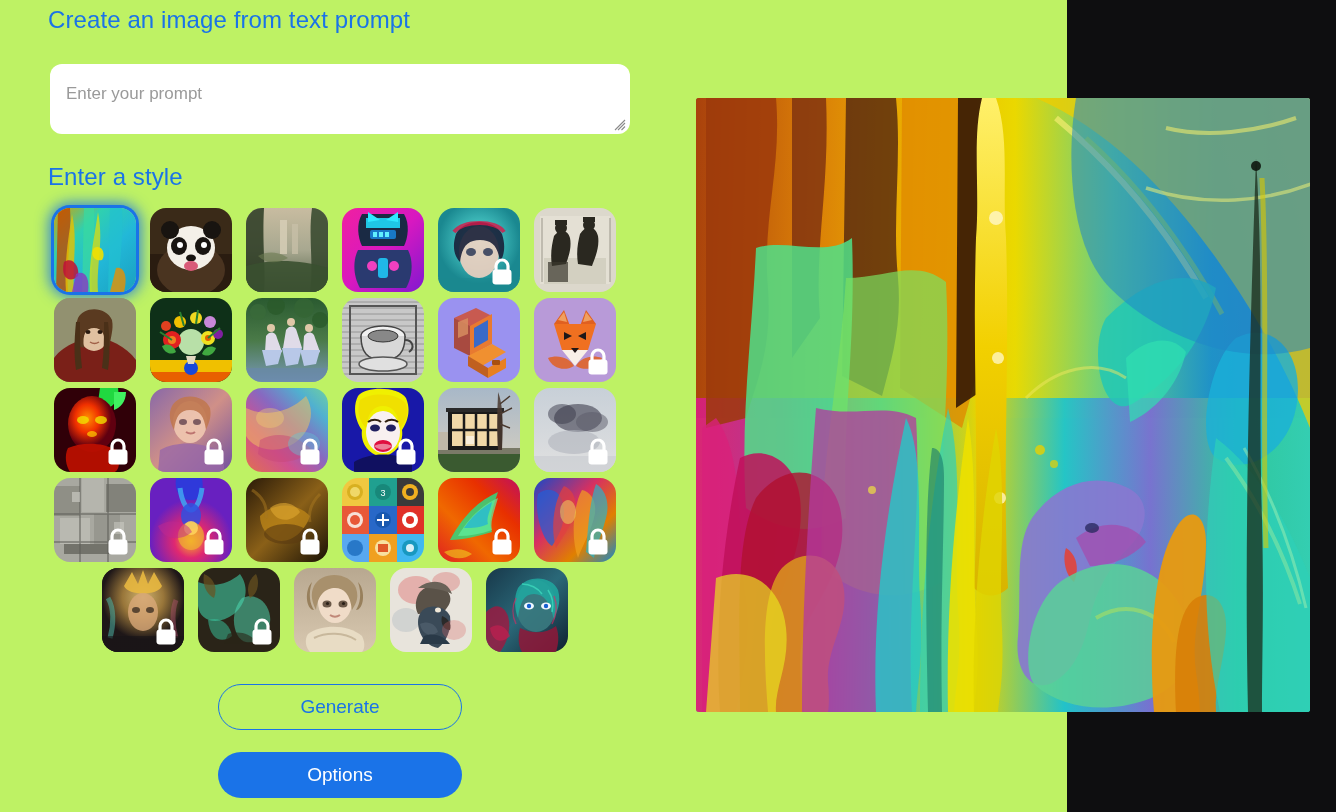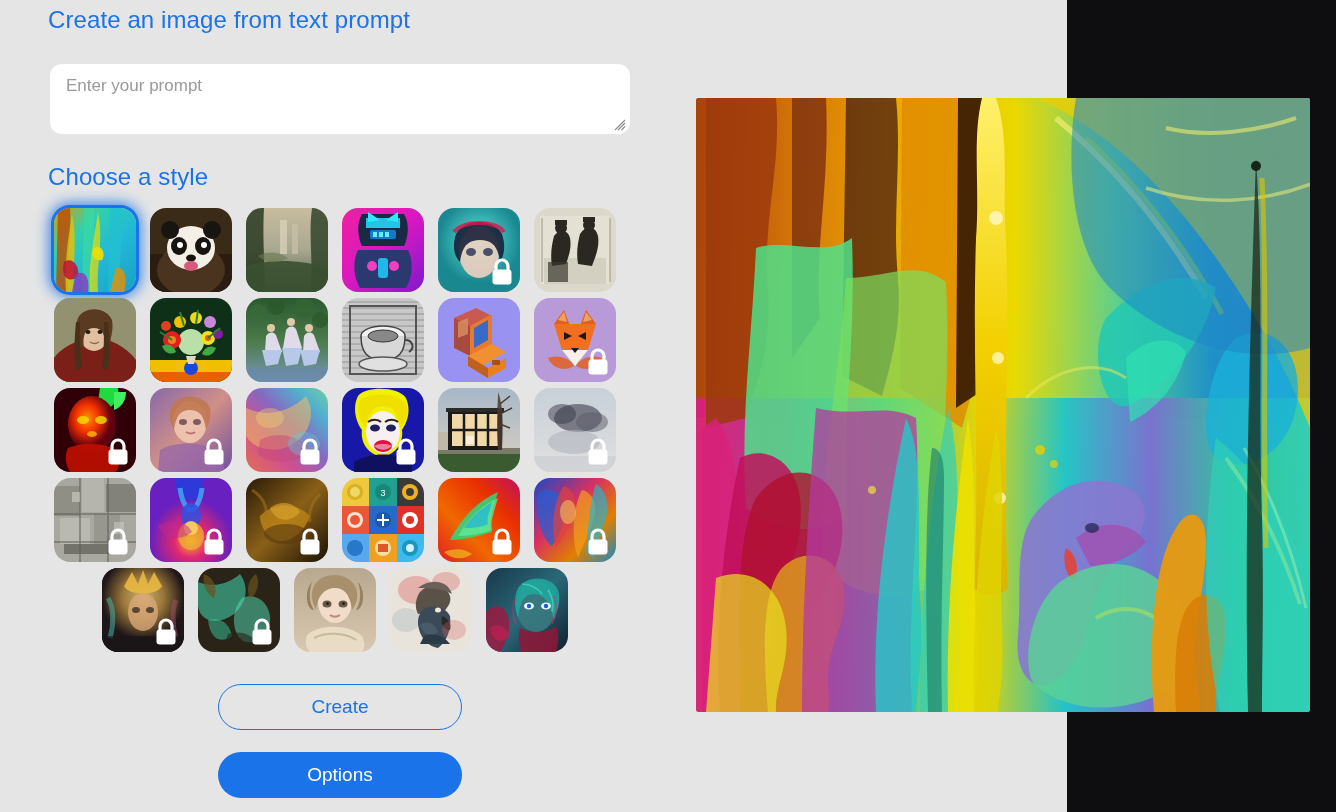--- a/index.html
+++ b/index.html
@@ -9,21 +9,21 @@
     width: 1336px;
     height: 812px;
     overflow: hidden;
     font-family: "Liberation Sans", sans-serif;
   }
 
   #app {
     position: relative;
     width: 1067px;
     height: 812px;
-    background: #e5e5e5;
+    background: #bef264;
   }
 
   
   #left-panel {
     position: absolute;
     left: 0;
     top: 0;
     width: 680px;
     height: 812px;
   }
@@ -53,21 +53,21 @@
     width: 100%;
     height: 100%;
     box-sizing: border-box;
     border: none;
     outline: none;
     border-radius: 12px;
     background: #ffffff;
     color: #202124;
     font-family: "Liberation Sans", sans-serif;
     font-size: 17px;
-    padding: 12px 16px;
+    padding: 20px 16px;
     resize: none;
   }
   #prompt-input::placeholder { color: #9a9a9a; }
 
   #resize-handle {
     position: absolute;
     right: 4px;
     bottom: 3px;
     width: 12px;
     height: 12px;
@@ -173,21 +173,21 @@
 
     <div id="page-title" class="heading">Create an image from text prompt</div>
 
     <div id="prompt-wrap">
       <textarea id="prompt-input" placeholder="Enter your prompt" style=""></textarea>
       <svg id="resize-handle" viewBox="0 0 12 12">
         <path d="M11 4 L4 11 M11 7.5 L7.5 11 M11 1 L1 11" stroke="#8a8a8a" stroke-width="1.1" fill="none"></path>
       </svg>
     </div>
 
-    <div id="style-heading" class="heading">Choose a style</div>
+    <div id="style-heading" class="heading">Enter a style</div>
 
     <div id="style-row-0" class="style-row">
         <div class="style-thumb selected">
           <div class="art"><svg viewBox="0 0 82 84" preserveAspectRatio="none">
               <defs>
                 <linearGradient id="a1" x1="0" y1="0" x2="1" y2="1">
                   <stop offset="0" stop-color="#d8a000"></stop>
                   <stop offset=".3" stop-color="#2fd0b0"></stop>
                   <stop offset=".6" stop-color="#22b8d8"></stop>
                   <stop offset="1" stop-color="#1aa0c0"></stop>
@@ -780,21 +780,21 @@
               <ellipse cx="60" cy="38" rx="5" ry="3.5" fill="#f0f8ff"></ellipse>
               <circle cx="43" cy="38" r="2.2" fill="#1860d0"></circle>
               <circle cx="60" cy="38" r="2.2" fill="#1860d0"></circle>
               <path d="M36 16c8 0 16 4 20 10M62 22c4 6 6 14 4 22" stroke="#40e0c0" stroke-width="1.5" fill="none" opacity=".7"></path>
               <path d="M30 30c-4 8-4 18 0 26M68 28c4 10 2 20-2 28" stroke="#e02860" stroke-width="1.5" fill="none" opacity=".6"></path>
               <path d="M34 60c12 6 26 6 36-2 4 10 2 20 0 26H36c-4-6-4-16-2-24Z" fill="#901838" opacity=".85"></path>
             </svg></div>
         </div>
       </div>
 
-    <button id="options-button">Create</button>
+    <button id="options-button">Generate</button>
 
     <button id="generate-button">Options</button>
   </div>
 
   <div id="preview-image">
     <svg class="layer" viewBox="0 0 614 614" preserveAspectRatio="none">
       <defs>
         <linearGradient id="bg1" x1="0" y1="0" x2="1" y2="1">
           <stop offset="0" stop-color="#c25a10"></stop>
           <stop offset="0.22" stop-color="#e8a400"></stop>

